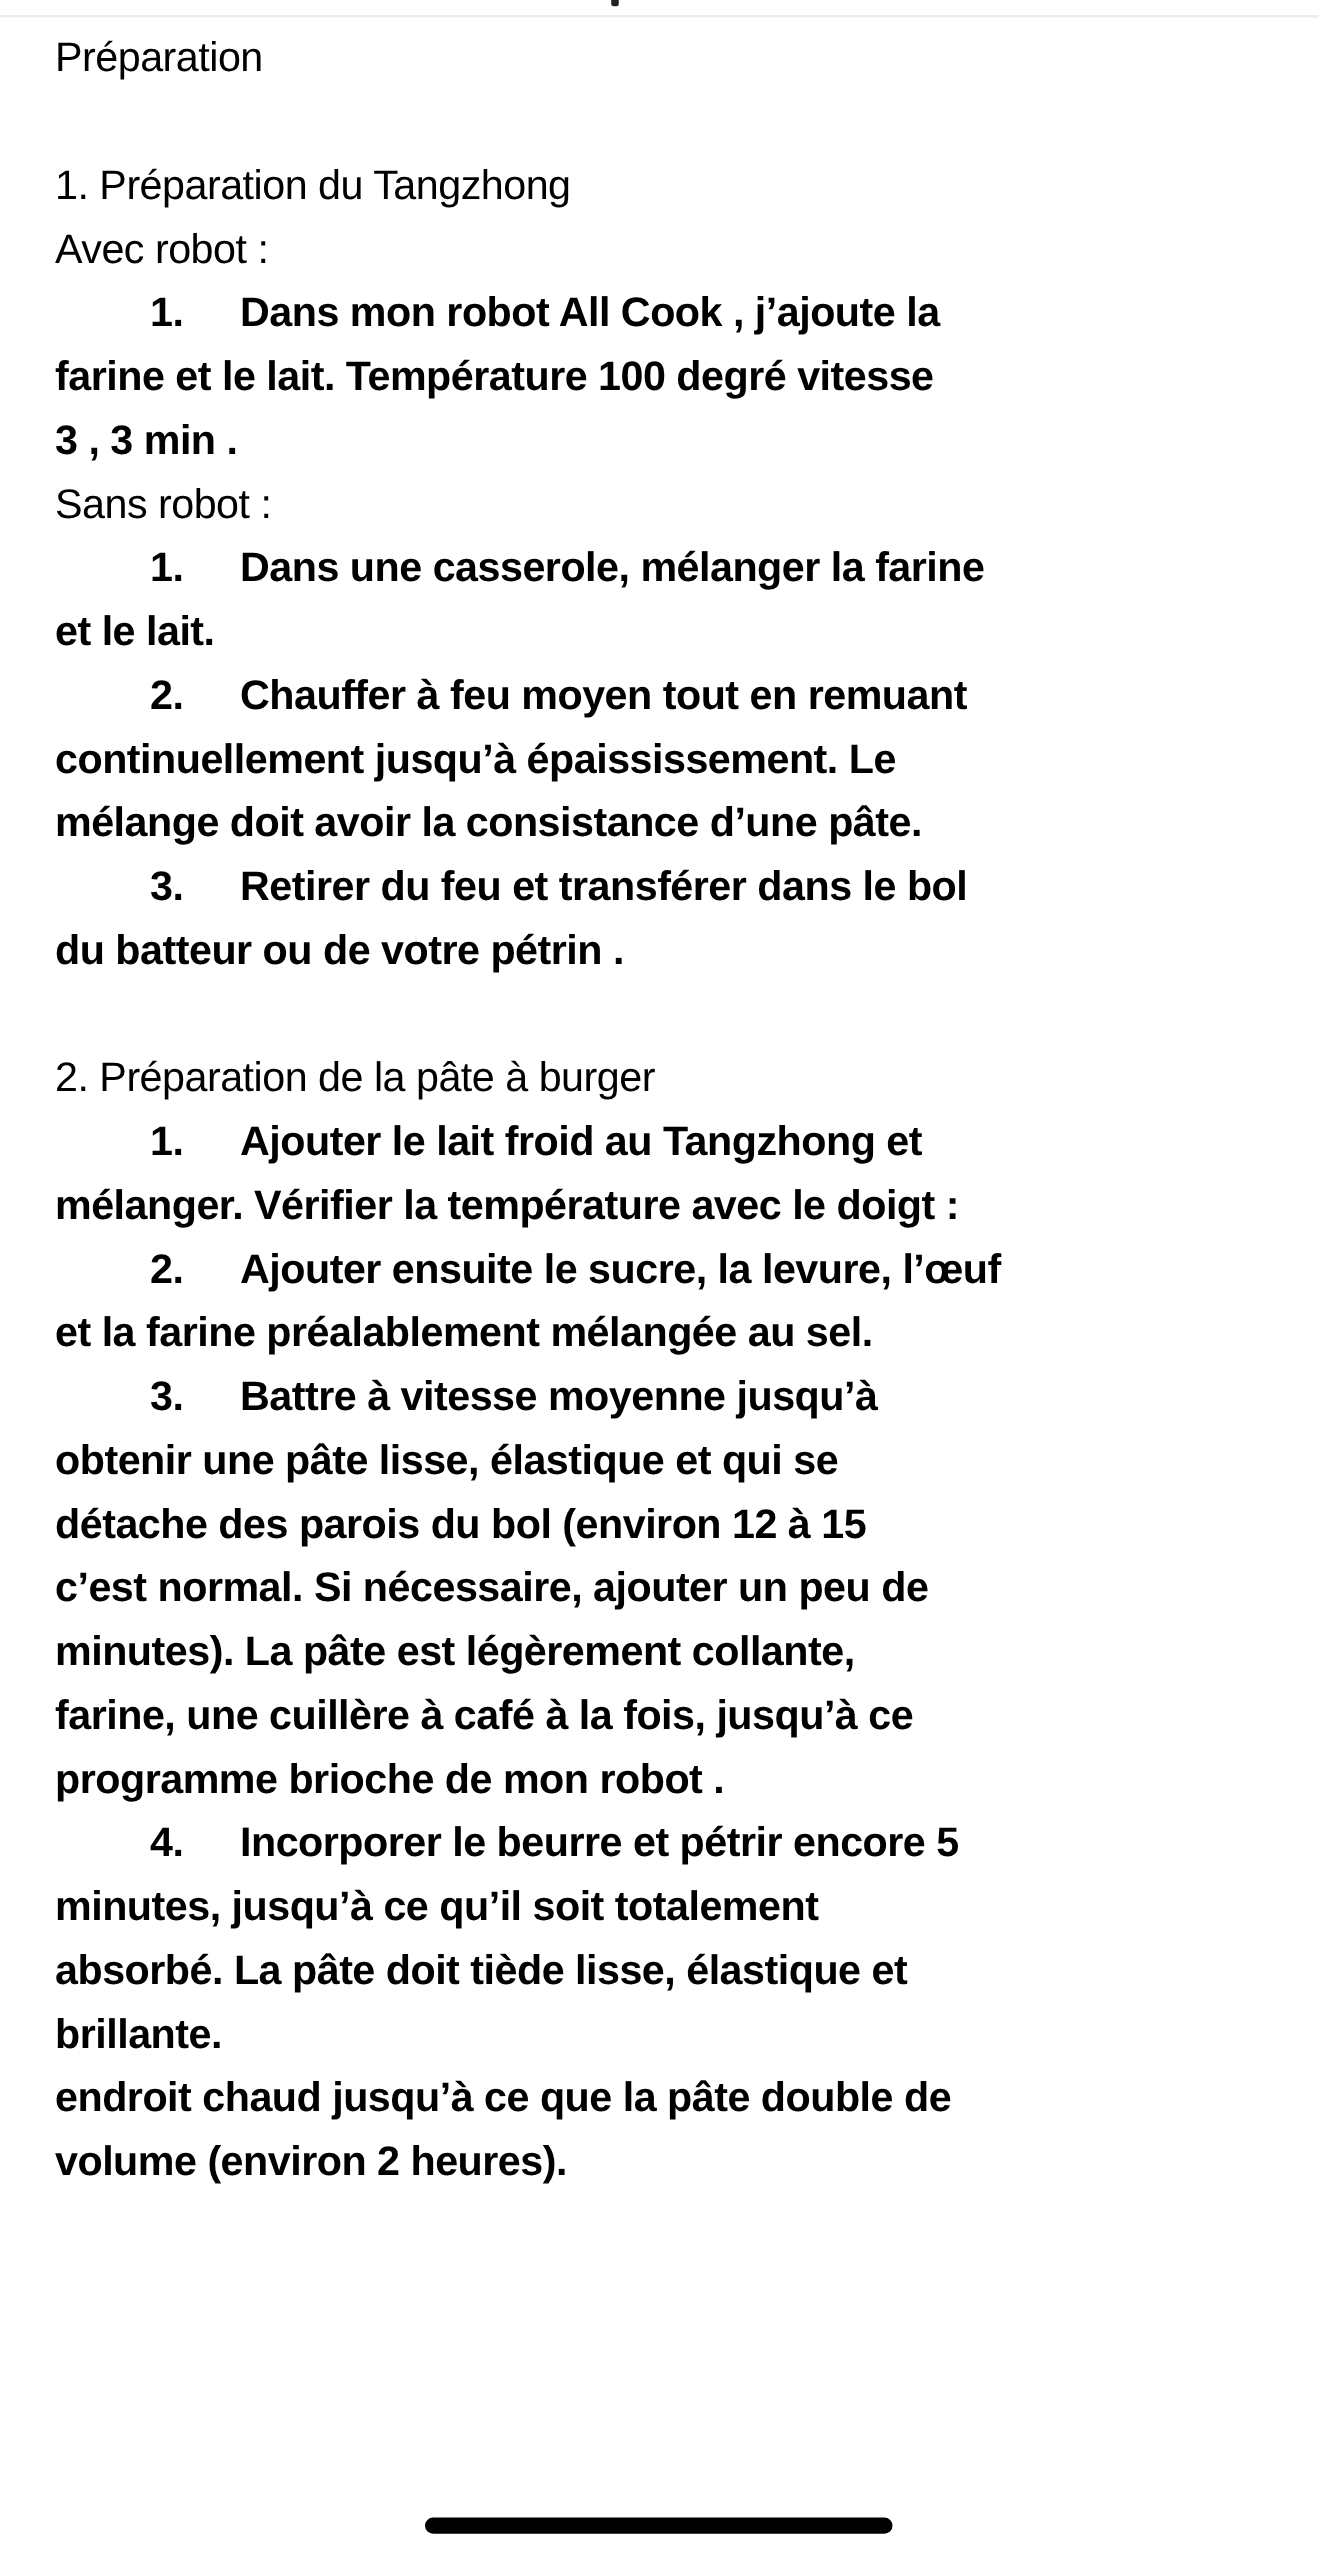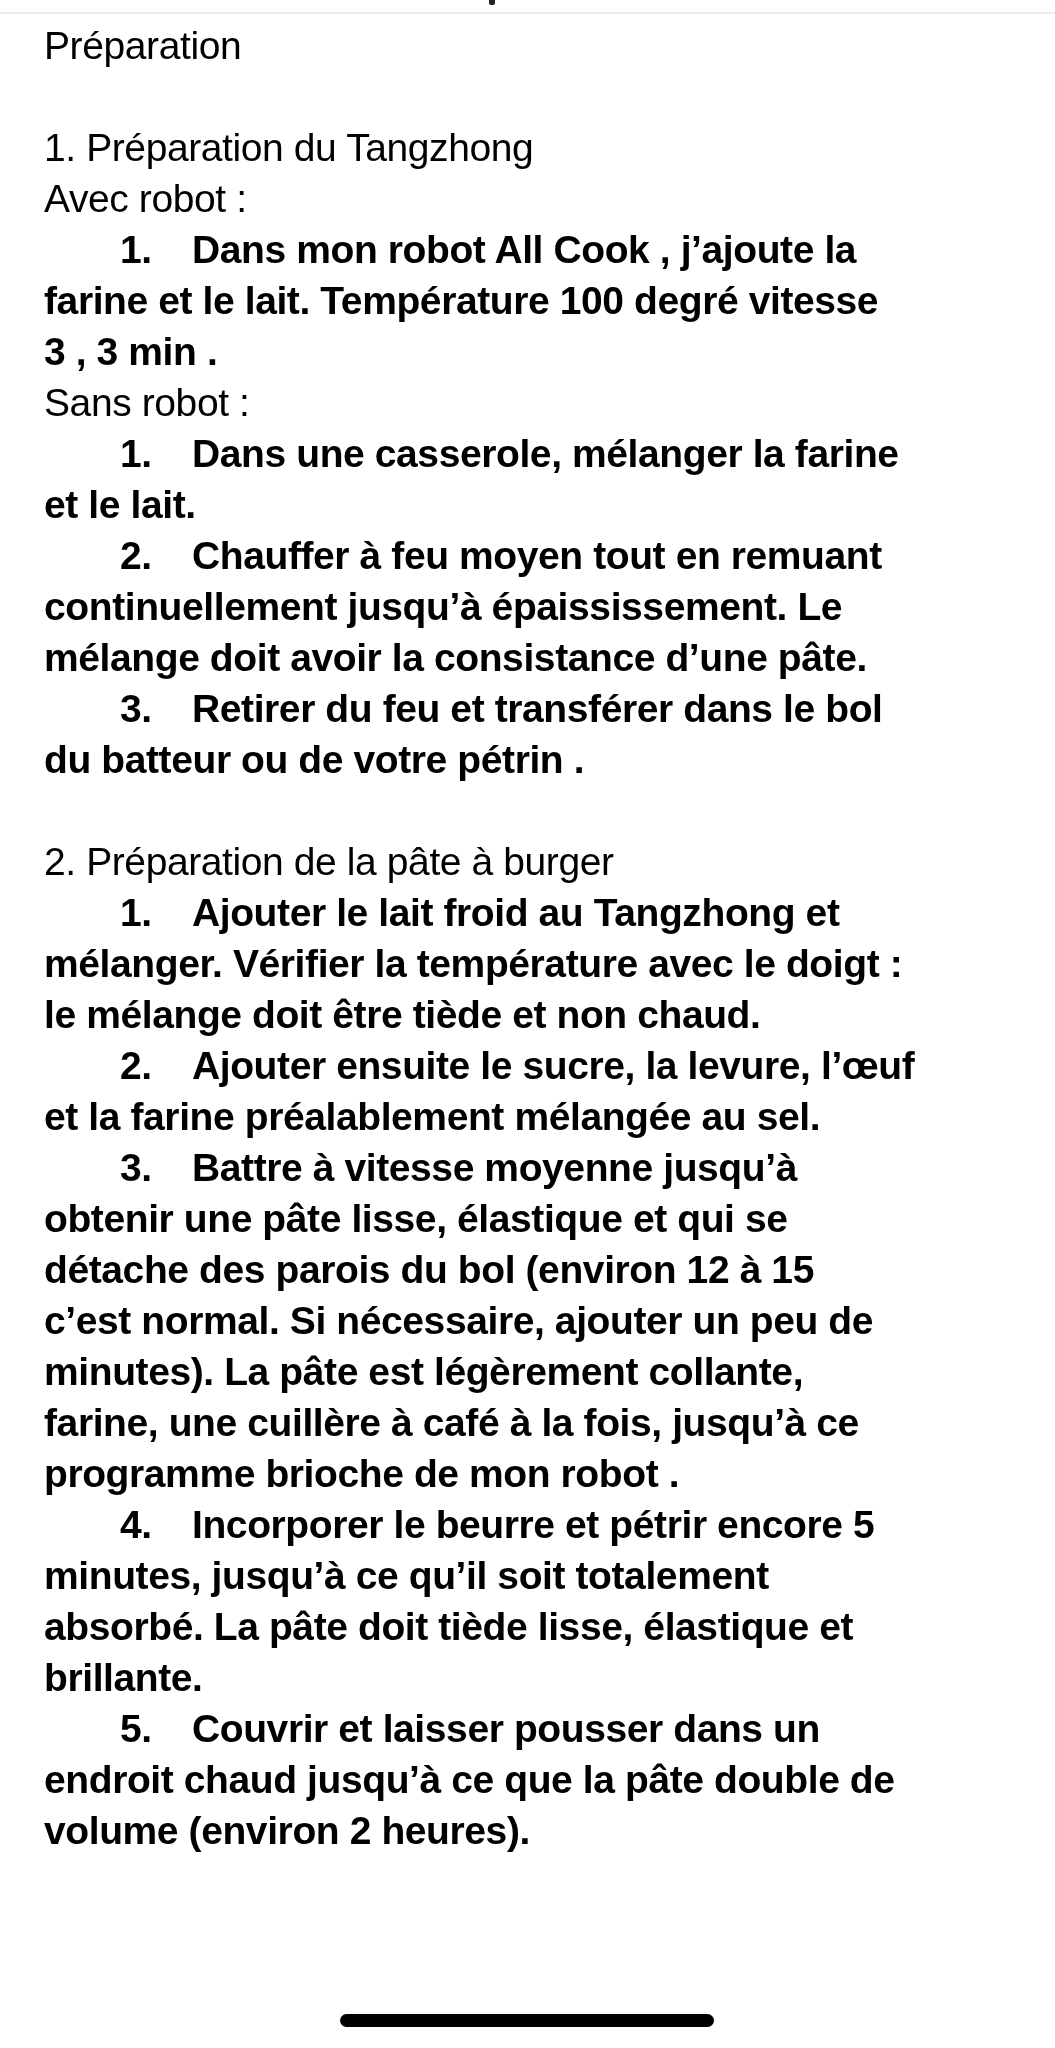--- a/index.html
+++ b/index.html
@@ -11,21 +11,21 @@
     .top-strip {
       position: absolute; left: 0; top: 0; width: 1055px; height: 12px;
       background: #ffffff; border-bottom: 2px solid #ececec;
     }
     .top-strip .nub {
       position: absolute; left: 489px; top: 0; width: 6px; height: 5px;
       background: #222; border-radius: 0 0 2px 2px;
     }
     .doc {
       position: absolute; left: 44px; top: 20px; width: 990px;
-      font-size: 39px; line-height: 51px; letter-spacing: -0.4px;
+      font-size: 33px; line-height: 51px; letter-spacing: -0.4px;
     }
     .line { display: block; white-space: nowrap; }
     .gap { height: 51px; }
     .item { display: block; font-weight: bold; }
     .num { display: inline-block; width: 148px; text-align: left; padding-left: 76px; box-sizing: border-box; }
     .home-indicator {
       position: absolute; left: 340px; top: 2014px; width: 374px; height: 13px;
       background: #000; border-radius: 7px;
     }
   </style>
@@ -64,21 +64,20 @@
     </div>
   </div>
 
   <div class="gap"></div>
 
   <div>
     <span class="line">2. Préparation de la pâte à burger</span>
     <div class="item">
       <span class="line"><span class="num">1.</span><span>Ajouter le lait froid au Tangzhong et</span></span>
       <span class="line">mélanger. Vérifier la température avec le doigt :</span>
-      <span class="line">le mélange doit être tiède et non chaud.</span>
     </div>
     <div class="item">
       <span class="line"><span class="num">2.</span><span>Ajouter ensuite le sucre, la levure, l’œuf</span></span>
       <span class="line">et la farine préalablement mélangée au sel.</span>
     </div>
     <div class="item">
       <span class="line"><span class="num">3.</span><span>Battre à vitesse moyenne jusqu’à</span></span>
       <span class="line">obtenir une pâte lisse, élastique et qui se</span>
       <span class="line">détache des parois du bol (environ 12 à 15</span>
       <span class="line">c’est normal. Si nécessaire, ajouter un peu de</span>
@@ -86,20 +85,19 @@
       <span class="line">farine, une cuillère à café à la fois, jusqu’à ce</span>
       <span class="line">programme brioche de mon robot .</span>
     </div>
     <div class="item">
       <span class="line"><span class="num">4.</span><span>Incorporer le beurre et pétrir encore 5</span></span>
       <span class="line">minutes, jusqu’à ce qu’il soit totalement</span>
       <span class="line">absorbé. La pâte doit tiède lisse, élastique et</span>
       <span class="line">brillante.</span>
     </div>
     <div class="item">
-      <span class="line"><span class="num">5.</span><span>Couvrir et laisser pousser dans un</span></span>
       <span class="line">endroit chaud jusqu’à ce que la pâte double de</span>
       <span class="line">volume (environ 2 heures).</span>
     </div>
   </div>
 </div>
 
 <div class="home-indicator"></div>
 
 </body></html>

